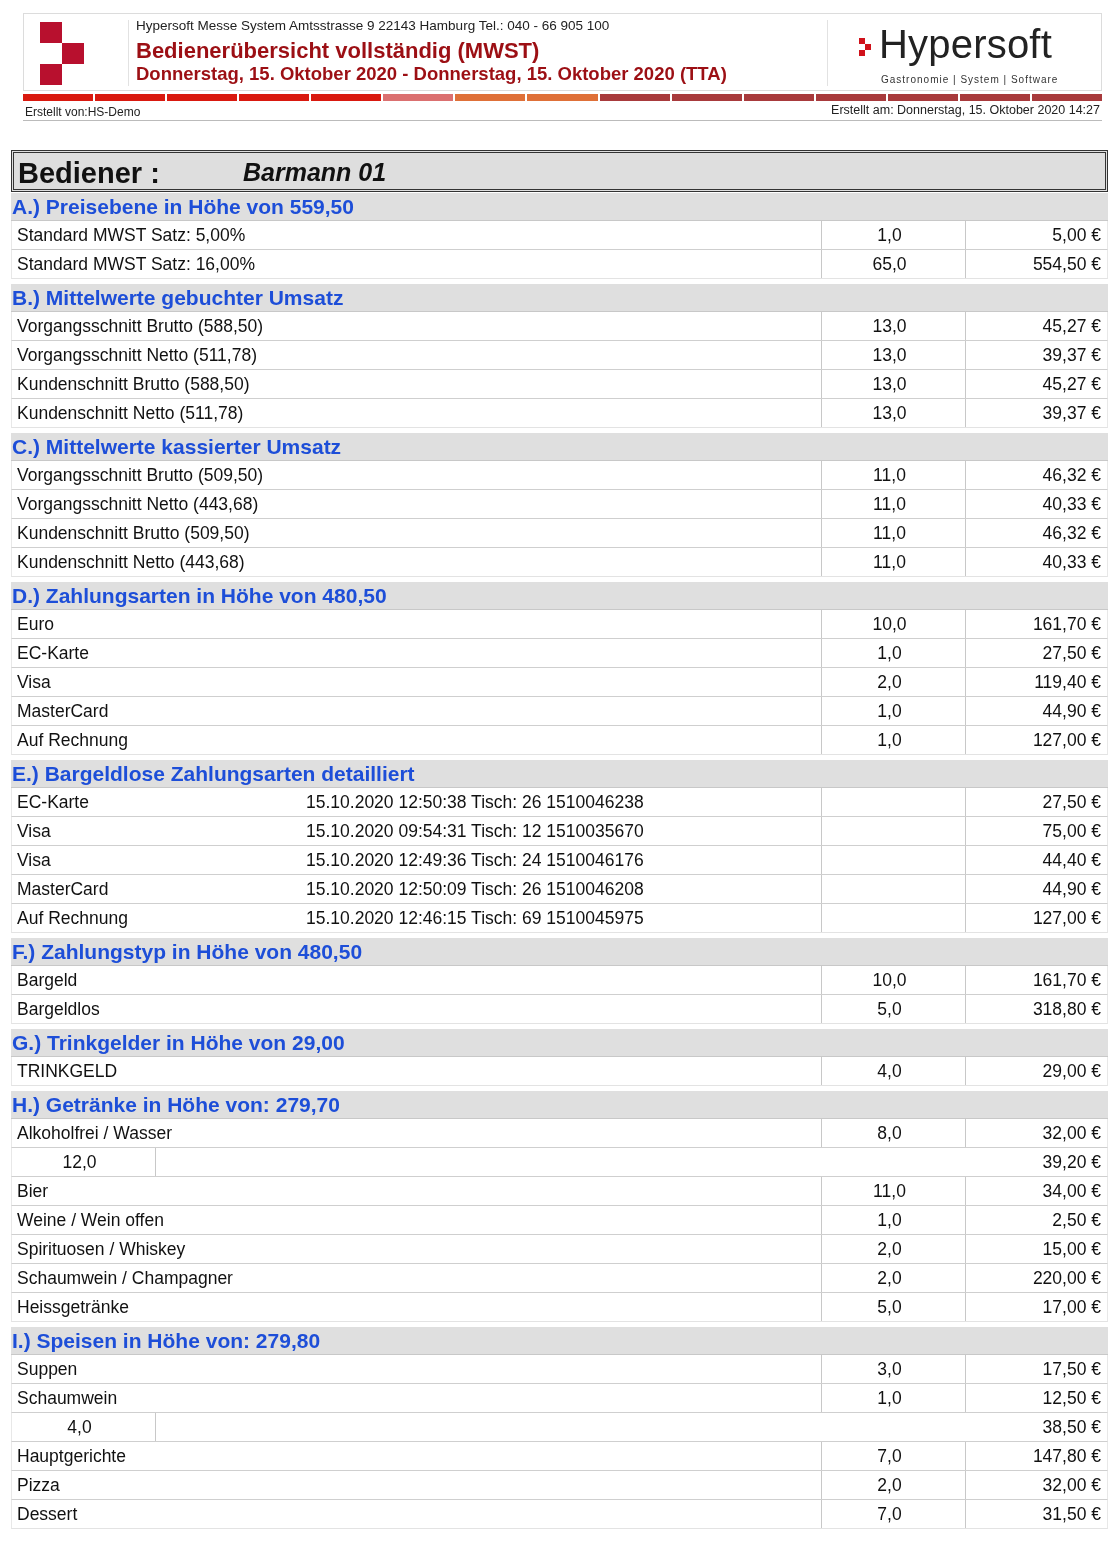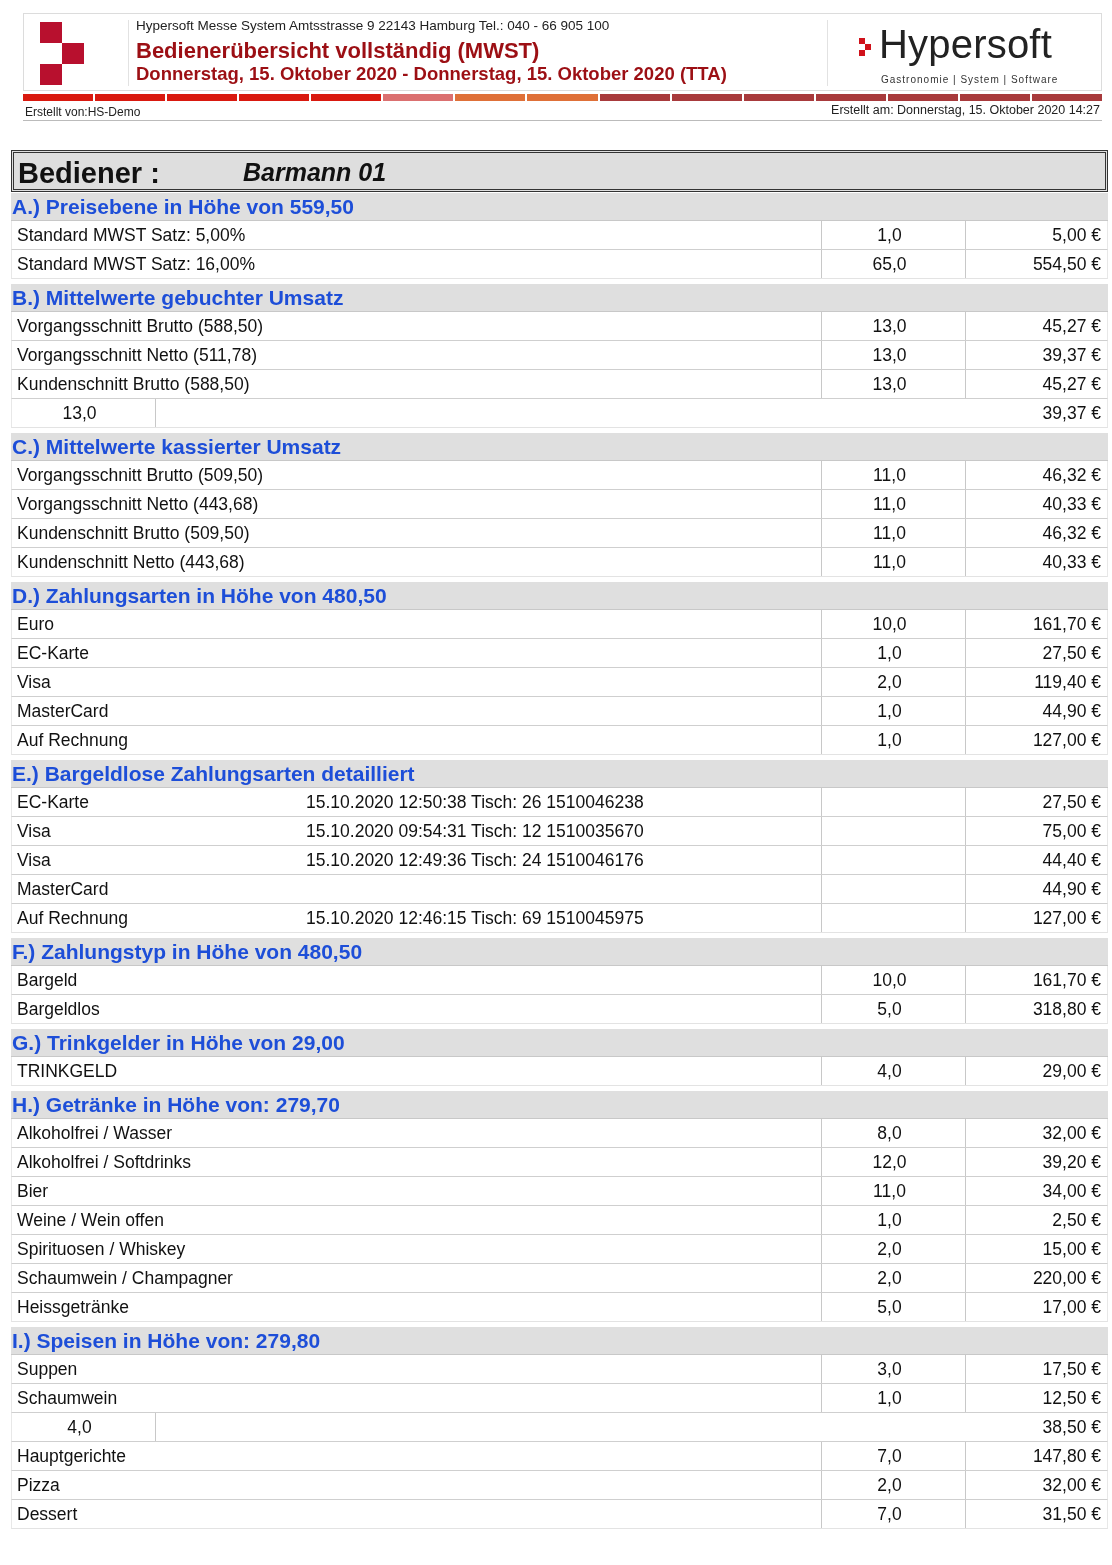--- a/index.html
+++ b/index.html
@@ -169,20 +169,21 @@
           <div class="cell c-label">Vorgangsschnitt Netto  (511,78)</div>
           <div class="cell c-qty">13,0</div>
           <div class="cell c-amt">39,37 €</div>
         </div>
         <div class="row">
           <div class="cell c-label">Kundenschnitt Brutto (588,50)</div>
           <div class="cell c-qty">13,0</div>
           <div class="cell c-amt">45,27 €</div>
         </div>
         <div class="row">
+          <div class="cell c-label">Kundenschnitt Netto (511,78)</div>
           <div class="cell c-qty">13,0</div>
           <div class="cell c-amt">39,37 €</div>
         </div>
       </div>
   </div>
     <div class="section">
     <div class="section-head">C.) Mittelwerte kassierter Umsatz</div>
     <div class="rows">
         <div class="row">
           <div class="cell c-label">Vorgangsschnitt Brutto (509,50)</div>
@@ -259,20 +260,21 @@
           <div class="cell c-label split">
             <span class="lname">Visa</span>
             <span class="ldetail">15.10.2020 12:49:36 Tisch: 24 1510046176</span>
           </div>
           <div class="cell c-qty"></div>
           <div class="cell c-amt">44,40 €</div>
         </div>
         <div class="row">
           <div class="cell c-label split">
             <span class="lname">MasterCard</span>
+            <span class="ldetail">15.10.2020 12:50:09 Tisch: 26 1510046208</span>
           </div>
           <div class="cell c-qty"></div>
           <div class="cell c-amt">44,90 €</div>
         </div>
         <div class="row">
           <div class="cell c-label split">
             <span class="lname">Auf Rechnung</span>
             <span class="ldetail">15.10.2020 12:46:15 Tisch: 69 1510045975</span>
           </div>
           <div class="cell c-qty"></div>
@@ -307,21 +309,20 @@
   </div>
     <div class="section">
     <div class="section-head">H.) Getränke in Höhe von: 279,70</div>
     <div class="rows">
         <div class="row">
           <div class="cell c-label">Alkoholfrei / Wasser</div>
           <div class="cell c-qty">8,0</div>
           <div class="cell c-amt">32,00 €</div>
         </div>
         <div class="row">
-          <div class="cell c-label">Alkoholfrei / Softdrinks</div>
           <div class="cell c-qty">12,0</div>
           <div class="cell c-amt">39,20 €</div>
         </div>
         <div class="row">
           <div class="cell c-label">Bier</div>
           <div class="cell c-qty">11,0</div>
           <div class="cell c-amt">34,00 €</div>
         </div>
         <div class="row">
           <div class="cell c-label">Weine / Wein offen</div>

